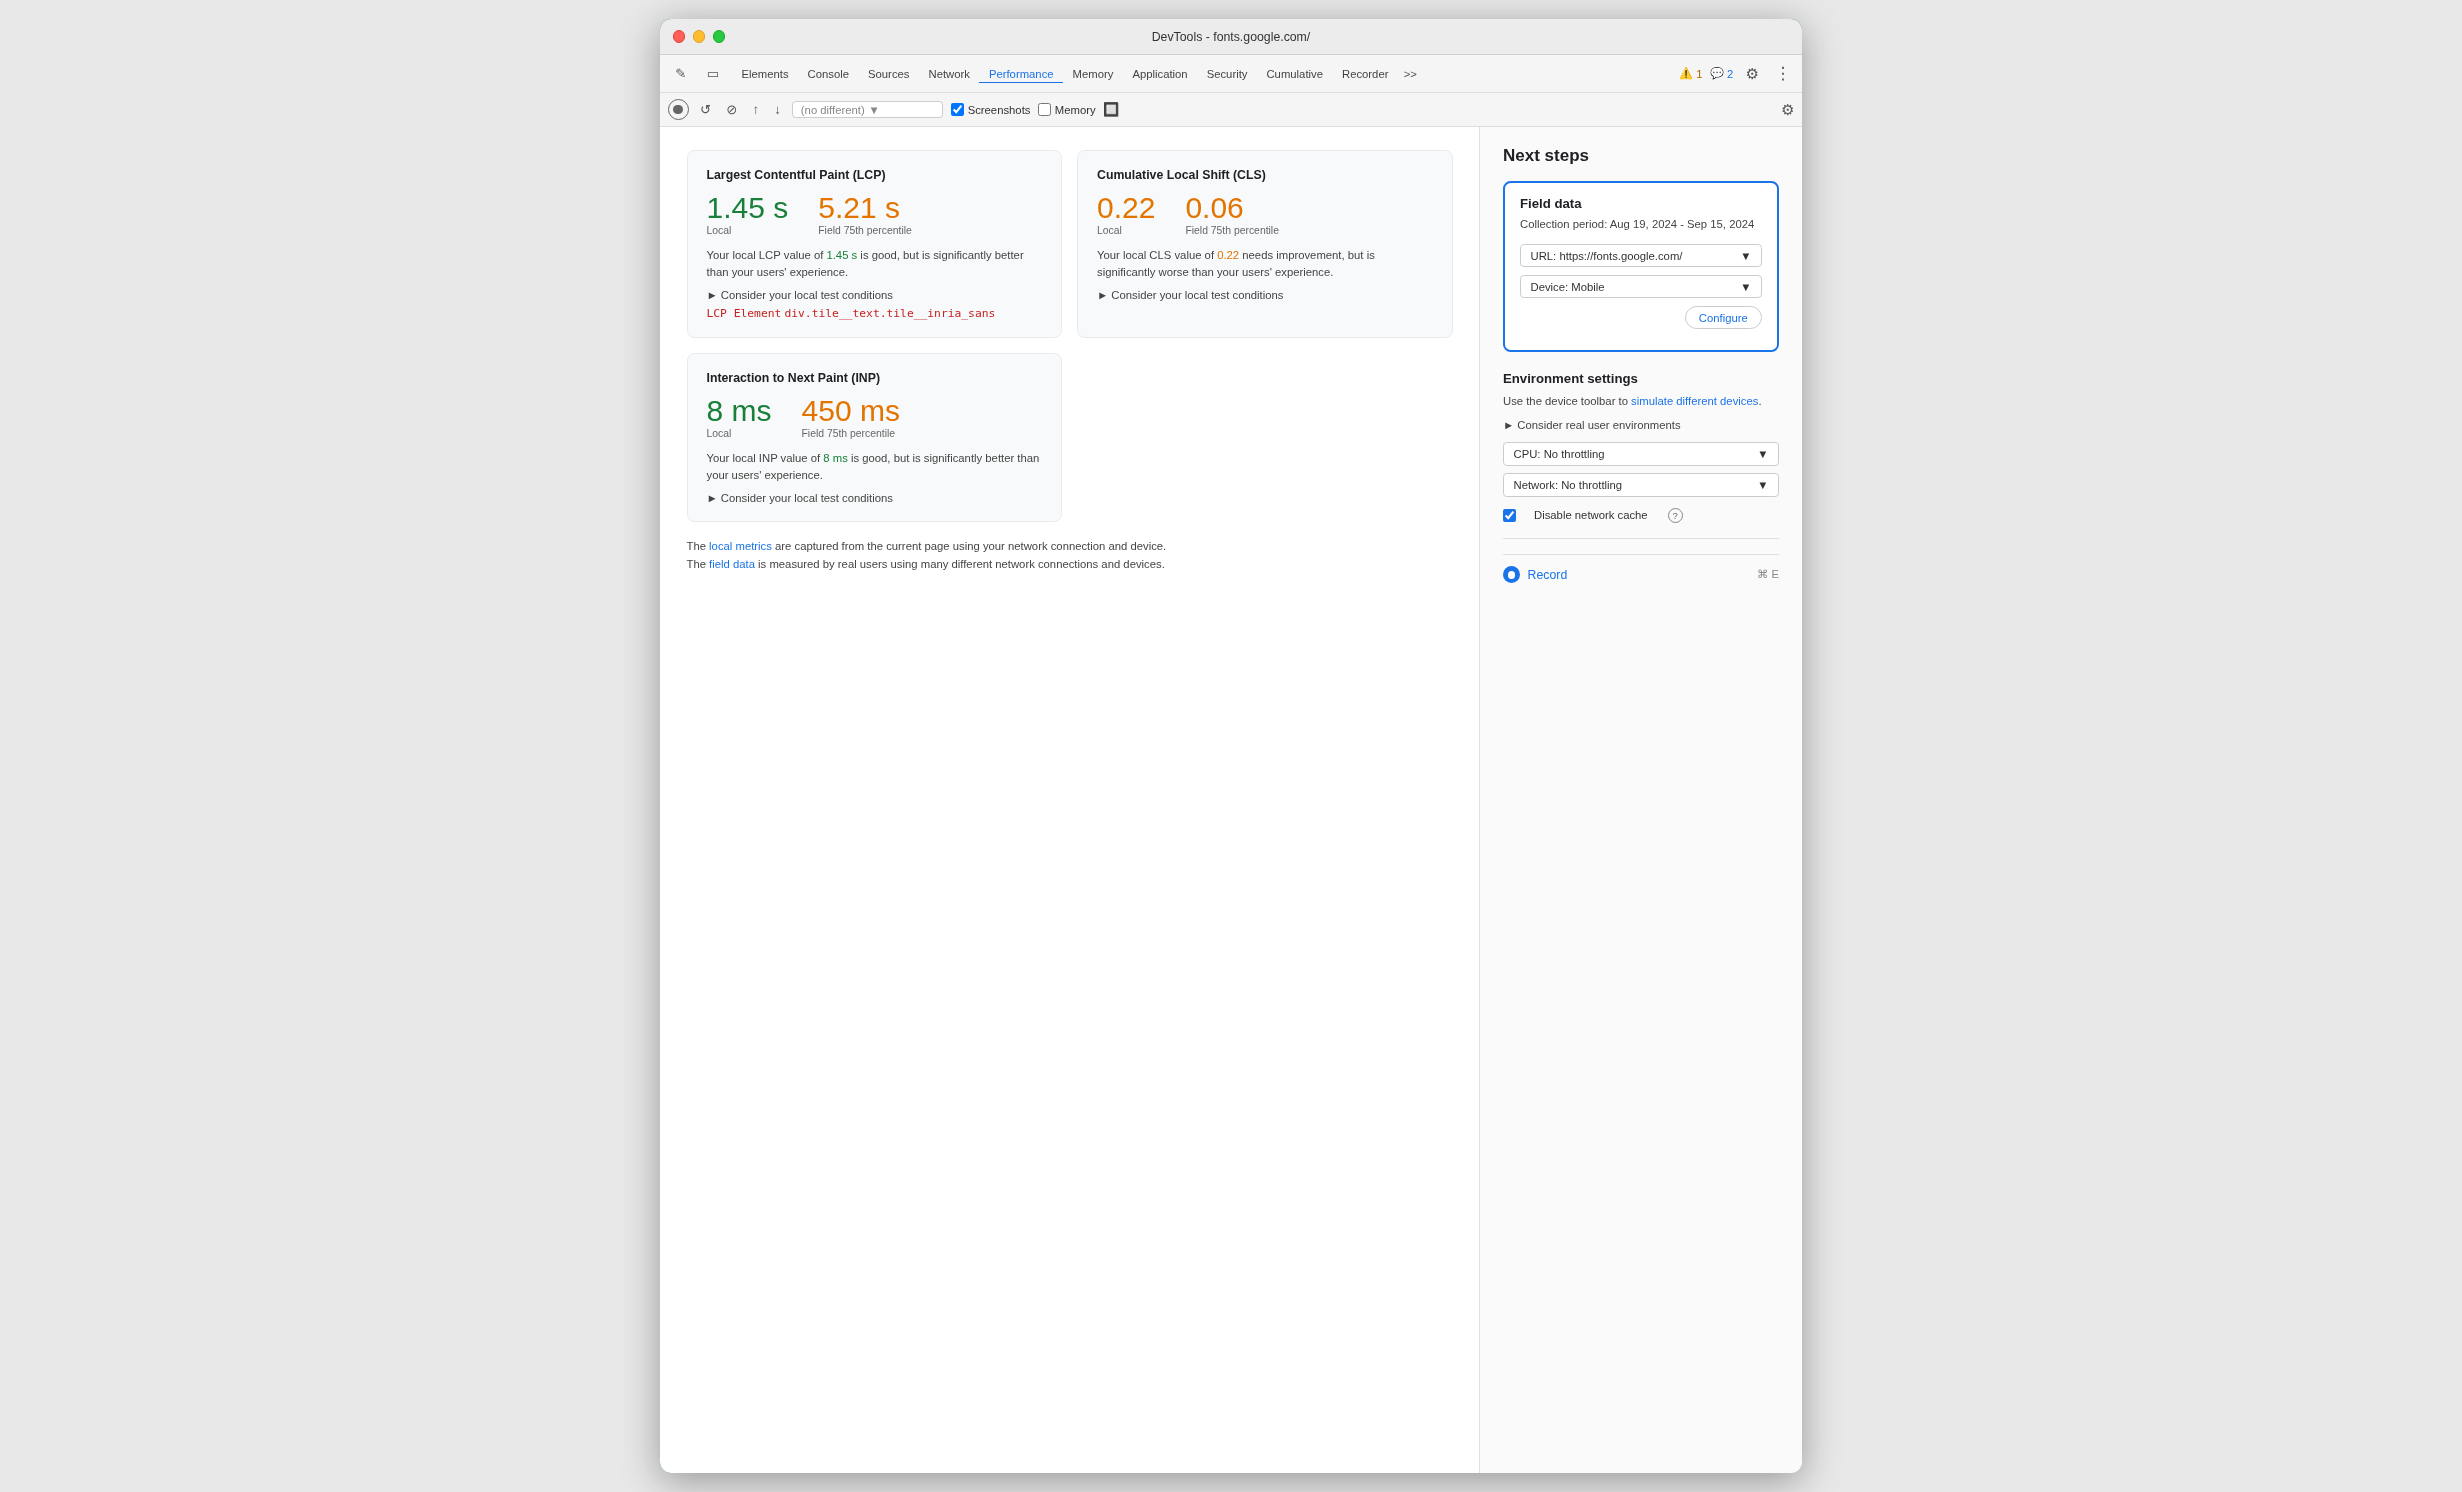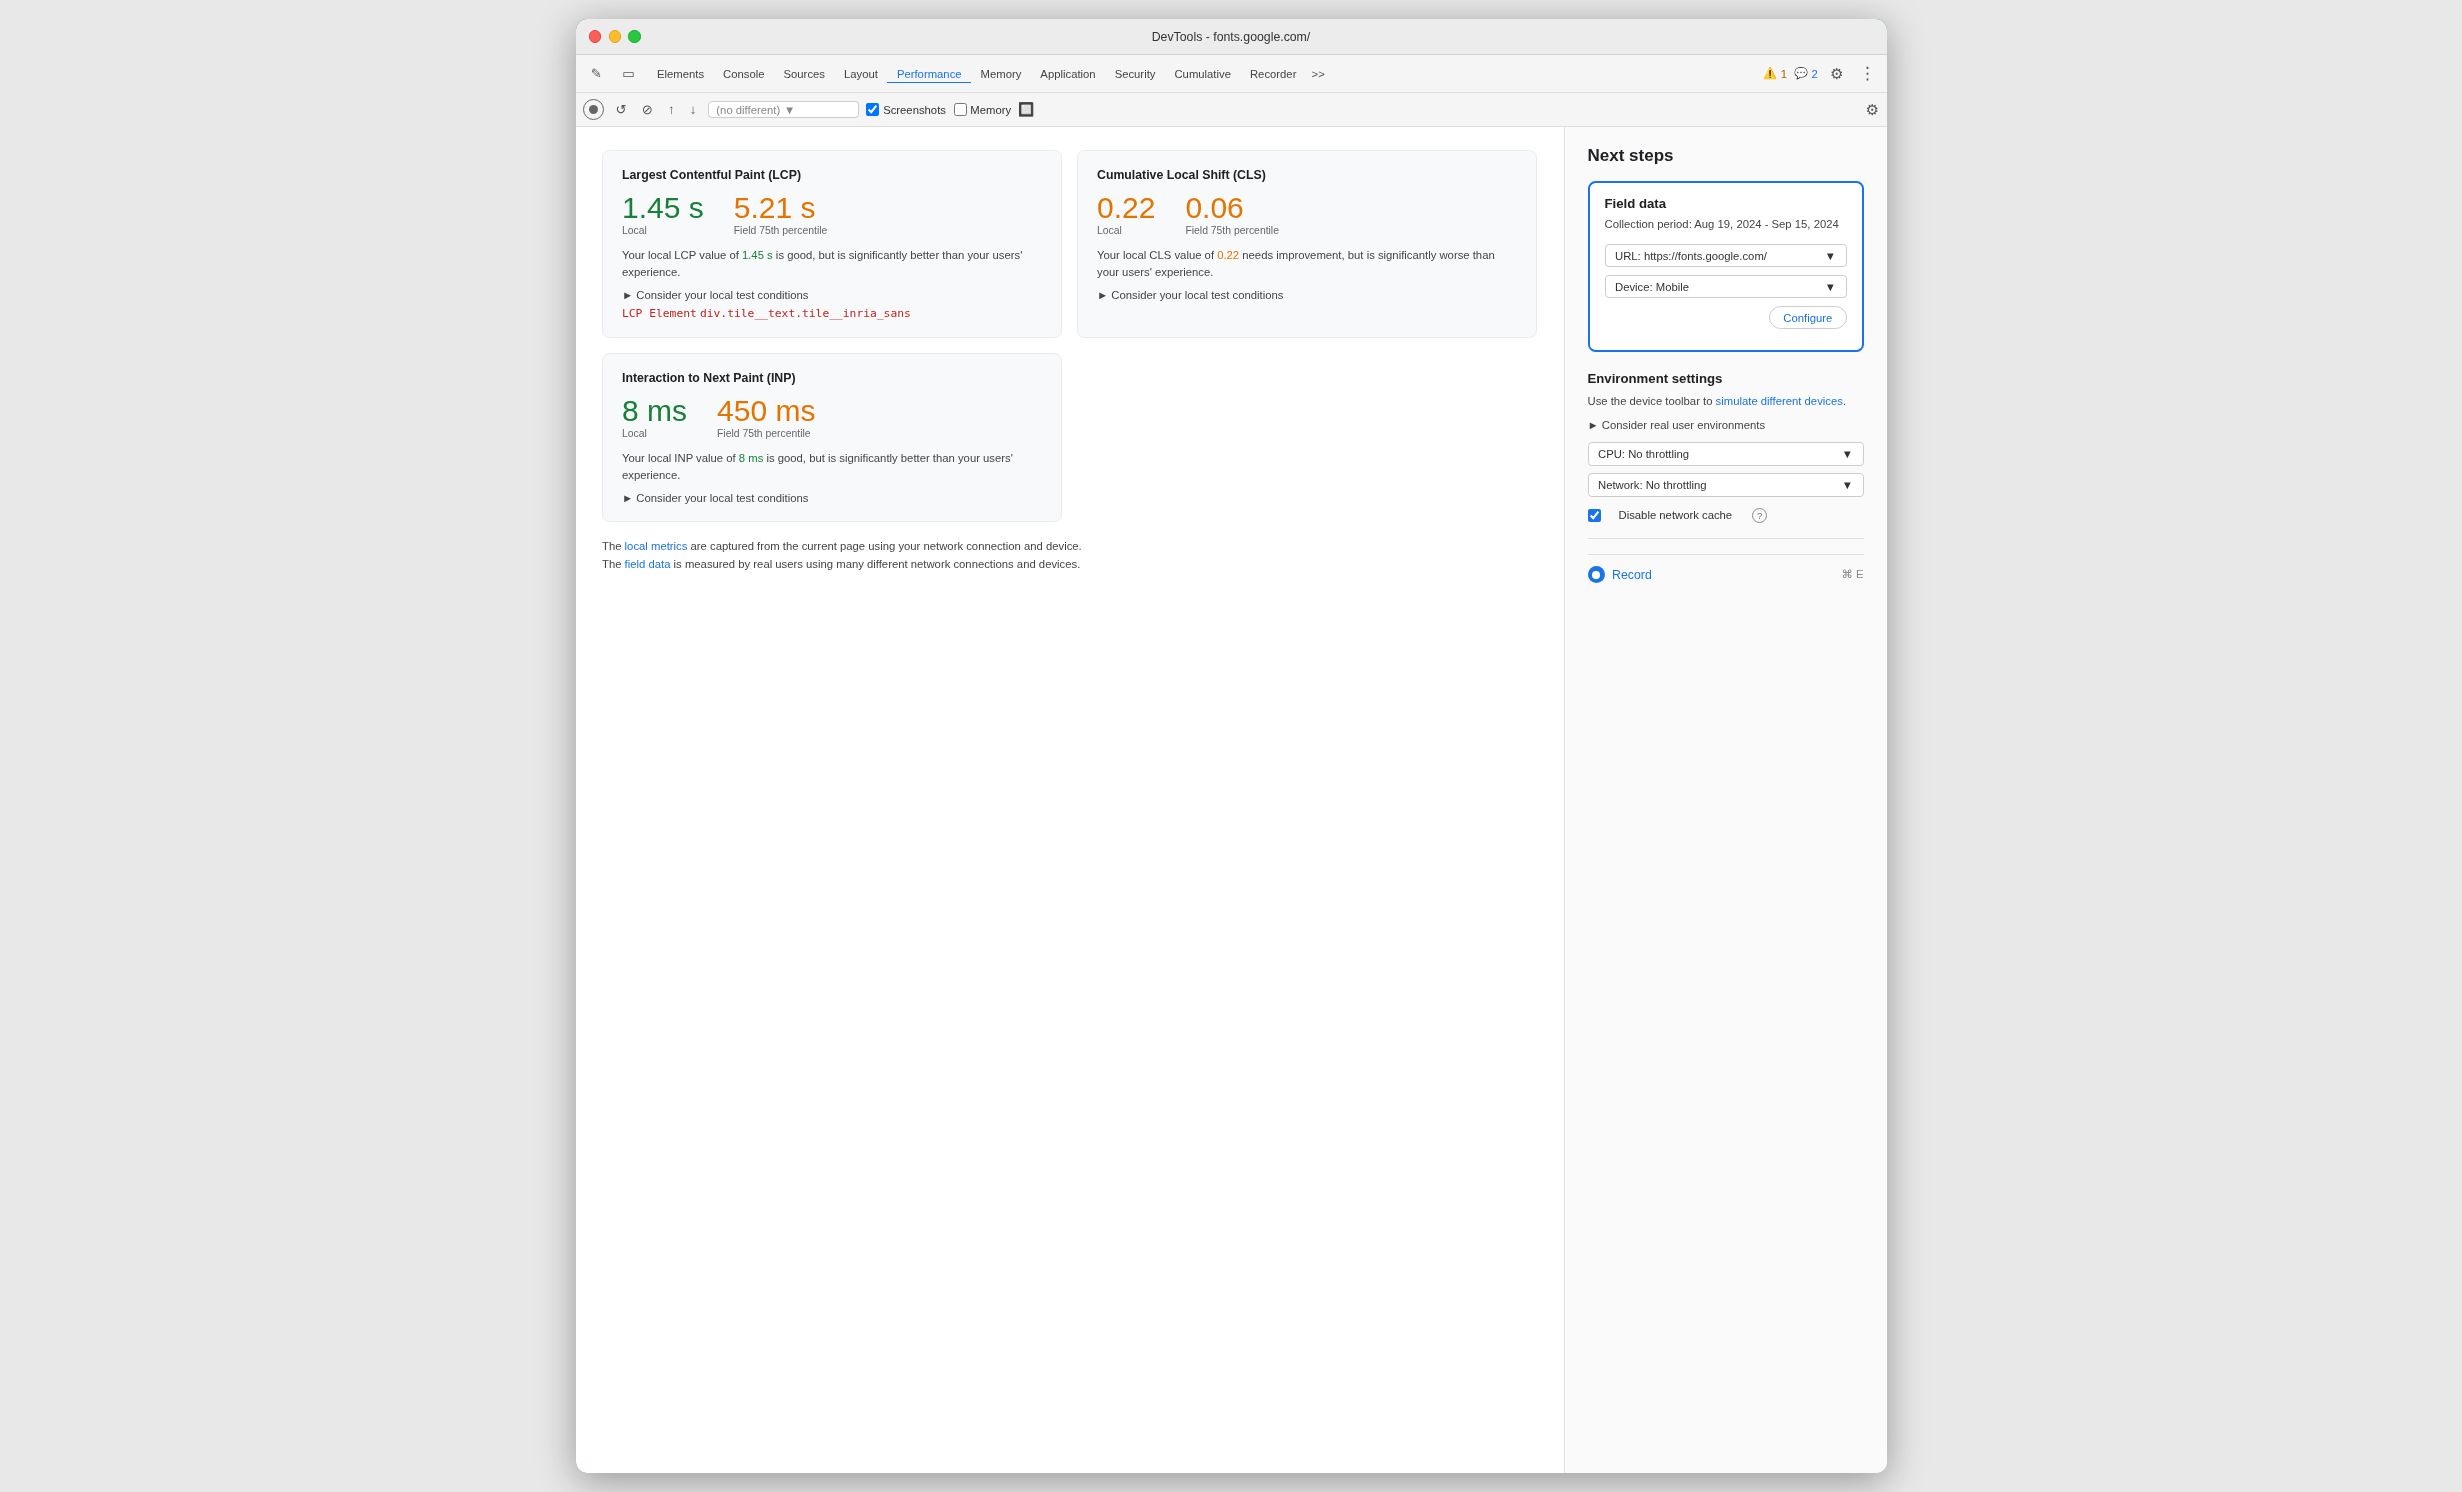--- a/index.html
+++ b/index.html
@@ -6,21 +6,21 @@
     body {
       font-family: -apple-system, BlinkMacSystemFont, 'Segoe UI', sans-serif;
       background: #e8e8e8;
       display: flex;
       justify-content: center;
       align-items: center;
       min-height: 100vh;
       padding: 19px;
     }
     .window {
-      width: 1311px;
+      width: 1142px;
       background: #15803d;
       border-radius: 11.3px;
       box-shadow: 0 7.6px 38px rgba(0,0,0,0.35);
       overflow: hidden;
     }
     .titlebar {
       background: #ececec;
       height: 36px;
       display: flex;
       align-items: center;
@@ -403,21 +403,21 @@
     <span class="titlebar-title">DevTools - fonts.google.com/</span>
   </div>
 
   <div class="toolbar">
     <div class="tab-icon" title="Inspect element">✎</div>
     <div class="tab-icon" title="Device toolbar">▭</div>
     <div class="toolbar-tabs">
       <div class="tab-item">Elements</div>
       <div class="tab-item">Console</div>
       <div class="tab-item">Sources</div>
-      <div class="tab-item">Layout</div>
+      <div class="tab-item">Network</div>
       <div class="tab-item active">Performance</div>
       <div class="tab-item">Memory</div>
       <div class="tab-item">Application</div>
       <div class="tab-item">Security</div>
       <div class="tab-item">Cumulative</div>
       <div class="tab-item">Recorder</div>
       <div class="tab-more">&gt;&gt;</div>
     </div>
     <div class="toolbar-right">
       <div class="warn-badge">

